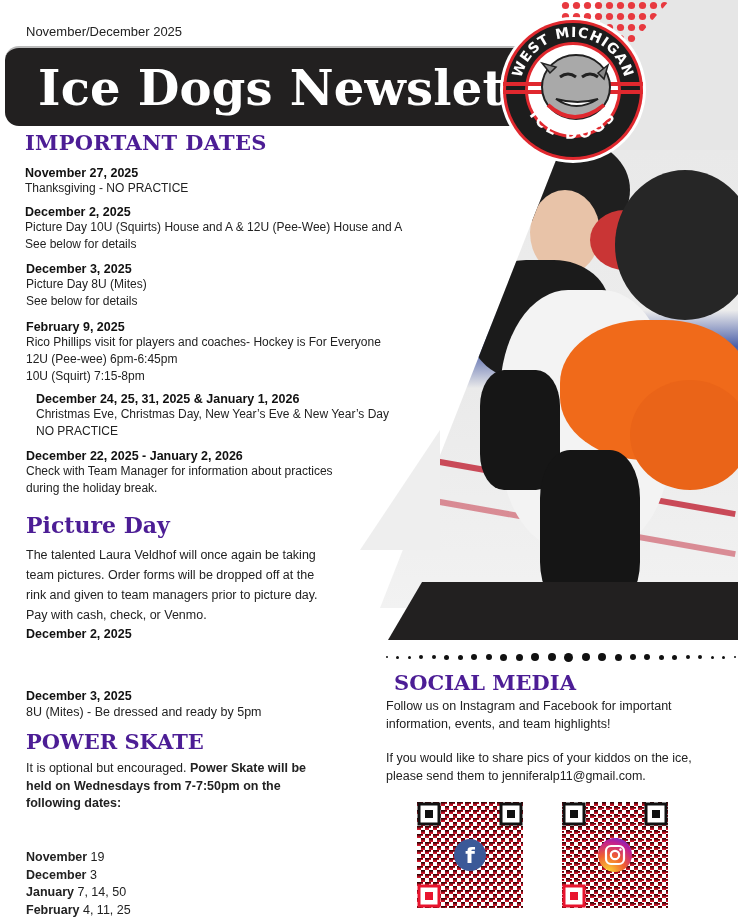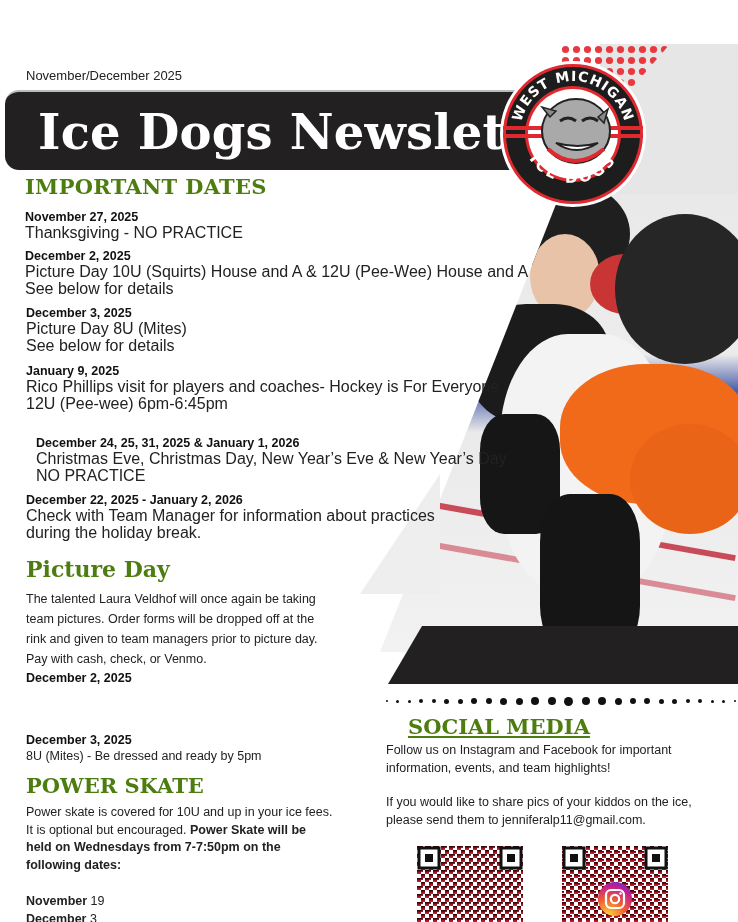--- a/index.html
+++ b/index.html
@@ -1,35 +1,35 @@
 <!DOCTYPE html>
 <html><head>
 <meta charset="utf-8">
 <style>
   html,body{margin:0;padding:0;}
   body{width:738px;height:922px;position:relative;overflow:hidden;background:#fff;font-family:"Liberation Sans",sans-serif;color:#111;}
-  .abs{position:absolute;margin-top:44px;}
+  .abs{position:absolute;}
   .serif{font-family:"DejaVu Serif","Liberation Serif",serif;font-weight:bold;}
   .subtitle{left:26px;top:24px;font-size:13px;color:#222;}
   .banner{left:5px;top:46px;width:520px;height:78px;background:#222020;border-radius:14px 0 0 14px;border-top:2px solid #bbb;}
   .banner-title{left:38px;top:60px;font-size:48px;color:#fff;letter-spacing:0.2px;}
   
   .photo{left:380px;top:150px;width:358px;height:458px;overflow:hidden;
     clip-path:polygon(180px 0,358px 0,358px 458px,0 458px);}
   .ice{position:absolute;inset:0;background:linear-gradient(180deg,#e9e9e9 0%,#ececec 35%,#4a5ea8 43%,#eaeaea 52%,#f2f2f2 100%);}
   .stripe{position:absolute;left:0;right:0;height:6px;background:#c94a58;transform:rotate(10deg);}
   .blob{position:absolute;border-radius:50%;}
   .black-band{left:388px;top:582px;width:350px;height:58px;background:#222020;clip-path:polygon(34px 0,350px 0,350px 58px,0 58px);}
   .greytri{left:360px;top:430px;width:80px;height:120px;background:#eeeeee;clip-path:polygon(80px 0,80px 120px,0 120px);}
   .bg-top{left:600px;top:0;width:138px;height:180px;background:#e6e6e6;}
   .halftone{left:560px;top:0;width:110px;height:46px;overflow:hidden;clip-path:polygon(0 0,110px 0,70px 46px,0 46px);}
   .logo{left:498px;top:15px;width:150px;height:150px;}
-  .heading{font-size:21px;color:#4d7c0f;}
+  .heading{font-size:21px;color:#4c1d95;}
   .date{font-size:12.5px;font-weight:bold;color:#111;}
-  .txt{font-size:16px;color:#222;line-height:17px;}
+  .txt{font-size:12px;color:#222;line-height:17px;}
   .body2{font-size:12.5px;color:#222;line-height:20px;}
   .dots{left:386px;top:652px;width:350px;height:10px;display:flex;justify-content:space-between;align-items:center;}
   .dots span{display:block;background:#111;border-radius:50%;}
   .qr{width:106px;height:106px;}
 </style>
 </head>
 <body>
 
 <div class="abs bg-top"></div>
 <div class="abs halftone">
@@ -98,23 +98,24 @@
   <div class="date">December 2, 2025</div>
   <div class="txt">Picture Day 10U (Squirts) House and A &amp; 12U (Pee-Wee) House and A</div>
   <div class="txt">See below for details</div>
 </div>
 <div class="abs" style="left:26px;top:262px;">
   <div class="date">December 3, 2025</div>
   <div class="txt">Picture Day 8U (Mites)</div>
   <div class="txt">See below for details</div>
 </div>
 <div class="abs" style="left:26px;top:320px;">
-  <div class="date">January 9, 2025</div>
+  <div class="date">February 9, 2025</div>
   <div class="txt">Rico Phillips visit for players and coaches- Hockey is For Everyone</div>
   <div class="txt">12U (Pee-wee) 6pm-6:45pm</div>
+  <div class="txt">10U (Squirt) 7:15-8pm</div>
 </div>
 <div class="abs" style="left:36px;top:392px;">
   <div class="date">December 24, 25, 31, 2025 &amp; January 1, 2026</div>
   <div class="txt">Christmas Eve, Christmas Day, New Year’s Eve &amp; New Year’s Day</div>
   <div class="txt">NO PRACTICE</div>
 </div>
 <div class="abs" style="left:26px;top:449px;">
   <div class="date">December 22, 2025 - January 2, 2026</div>
   <div class="txt">Check with Team Manager for information about practices</div>
   <div class="txt">during the holiday break.</div>
@@ -130,21 +131,20 @@
 <div class="abs" style="left:26px;top:627px;">
   <div class="date">December 2, 2025</div>
 </div>
 <div class="abs" style="left:26px;top:689px;">
   <div class="date">December 3, 2025</div>
   <div class="body2" style="line-height:18px;">8U (Mites) - Be  dressed and ready by 5pm</div>
 </div>
 
 <div class="abs heading serif" style="left:26px;top:729px;">POWER SKATE</div>
 <div class="abs body2" style="left:26px;top:760px;width:350px;line-height:17.5px;">
-  <div>Power skate is covered for 10U and up in your ice fees.</div>
   <div><span>It is optional but encouraged. </span><b>Power Skate will be</b></div>
   <div style="font-weight:bold;">held on Wednesdays from 7-7:50pm on the</div>
   <div style="font-weight:bold;">following dates:</div>
 </div>
 <div class="abs body2" style="left:26px;top:849px;line-height:17.5px;">
   <div><b>November</b><span> 19</span></div>
   <div><b>December</b><span> 3</span></div>
   <div><b>January</b><span> 7, 14, 50</span></div>
   <div><b>February</b><span> 4, 11, 25</span></div>
 </div>
@@ -171,21 +171,21 @@
     <span style="width:6px;height:6px"></span>
     <span style="width:5px;height:5px"></span>
     <span style="width:5px;height:5px"></span>
     <span style="width:4px;height:4px"></span>
     <span style="width:4px;height:4px"></span>
     <span style="width:3px;height:3px"></span>
     <span style="width:3px;height:3px"></span>
     <span style="width:2px;height:2px"></span>
 </div>
 
-<div class="abs heading serif" style="left:408px;top:670px;text-decoration:underline;">SOCIAL MEDIA</div>
+<div class="abs heading serif" style="left:394px;top:670px;">SOCIAL MEDIA</div>
 <div class="abs body2" style="left:386px;top:698px;width:350px;line-height:17.5px;">
   <div>Follow us on Instagram and Facebook for important</div>
   <div>information, events, and team highlights!</div>
   <div style="height:17px"></div>
   <div>If you would like to share pics of your kiddos on the ice,</div>
   <div>please send them to jenniferalp11@gmail.com.</div>
 </div>
 
 <div class="abs qr" style="left:417px;top:802px;">
   <svg width="106" height="106" viewBox="0 0 106 106">

